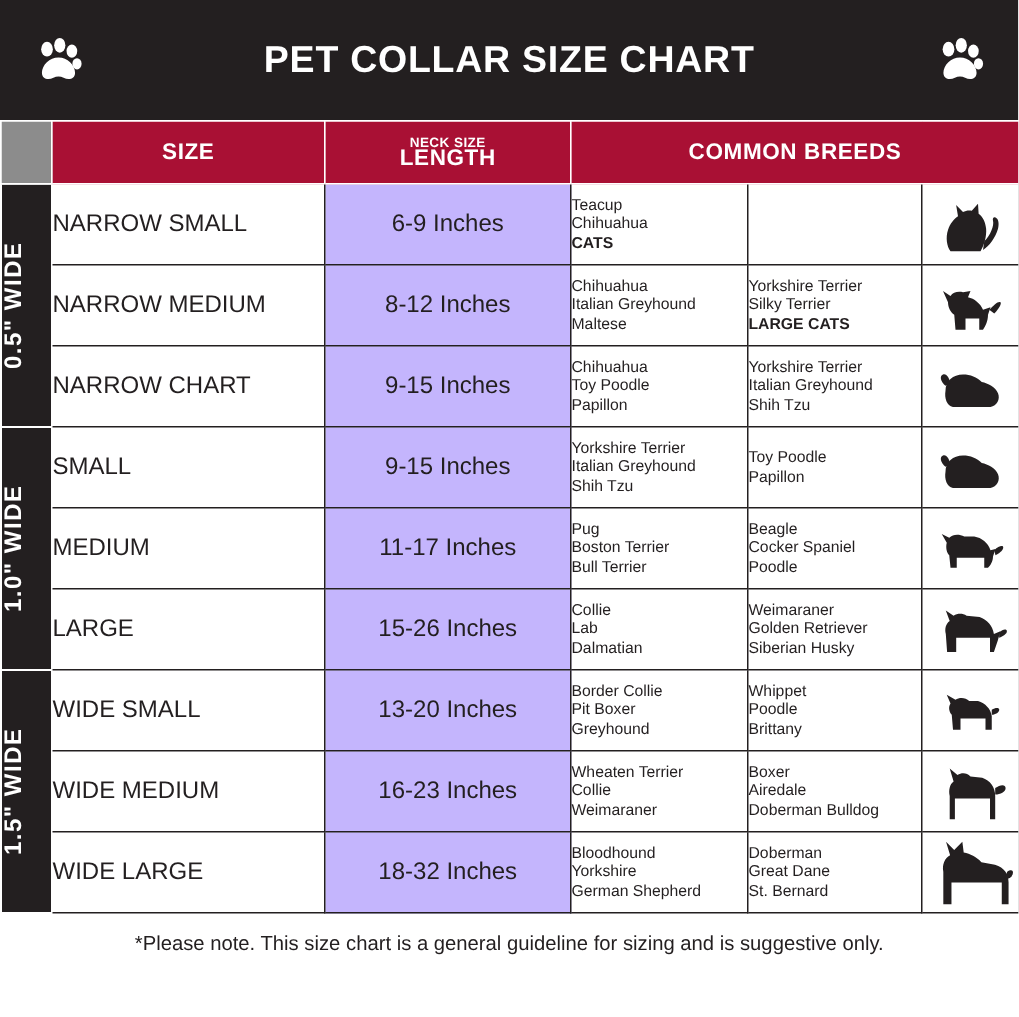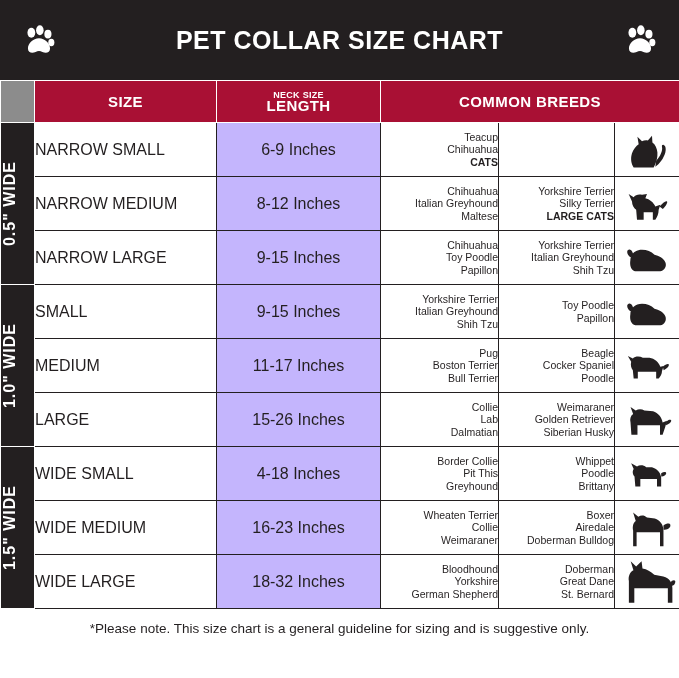--- a/index.html
+++ b/index.html
@@ -137,21 +137,20 @@
     border: 1px solid #231f20 !important;
   }
   .breed-cell {
     background: #ffffff;
     color: #231f20;
     font-size: 10.5px;
     line-height: 12.5px;
     padding: 4px 6px 4px 8px;
     border: 1px solid #231f20 !important;
     vertical-align: middle;
-    text-align: right;
   }
   .breed-cell .b {
     font-weight: bold;
   }
   .icon-cell {
     background: #ffffff;
     border: 1px solid #231f20 !important;
     text-align: center;
     vertical-align: middle;
   }
@@ -253,21 +252,21 @@
         </td>
         <td class="icon-cell">
           <svg viewBox="0 0 60 42" width="50" height="36">
             <path d="M18 40 L17 28 C14 26 12 22 12 18 L8 9 L14 13 C16 10 20 9 24 10 L30 9 L28 14 C33 15 38 19 40 24 L46 22 L44 28 C44 33 42 37 40 40 L37 40 L37 31 L26 31 L26 40 Z" fill="#231f20"></path>
             <path d="M45 24 C49 20 52 17 54 18 C55 19 53 23 49 27 Z" fill="#231f20"></path>
           </svg>
         </td>
       </tr>
 
       <tr>
-        <td class="size-cell">NARROW LARGE</td>
+        <td class="size-cell">NARROW CHART</td>
         <td class="len-cell">9-15 Inches</td>
         <td class="breed-cell">
           <div>Chihuahua</div>
           <div>Toy Poodle</div>
           <div>Papillon</div>
         </td>
         <td class="breed-cell">
           <div>Yorkshire Terrier</div>
           <div>Italian Greyhound</div>
           <div>Shih Tzu</div>
@@ -347,24 +346,24 @@
         </td>
       </tr>
 
       <tr>
         <td class="widecell" rowspan="3">
           <div class="widecell-inner">
             <span class="vert">1.5" WIDE</span>
           </div>
         </td>
         <td class="size-cell">WIDE SMALL</td>
-        <td class="len-cell">4-18 Inches</td>
+        <td class="len-cell">13-20 Inches</td>
         <td class="breed-cell">
           <div>Border Collie</div>
-          <div>Pit This</div>
+          <div>Pit Boxer</div>
           <div>Greyhound</div>
         </td>
         <td class="breed-cell">
           <div>Whippet</div>
           <div>Poodle</div>
           <div>Brittany</div>
         </td>
         <td class="icon-cell">
           <svg viewBox="0 0 60 42" width="50" height="36">
             <path d="M16 36 L15 24 C13 22 12 18 14 15 L11 8 L18 12 C21 10 26 10 29 13 L36 13 C42 15 46 19 47 25 L47 36 L42 36 L42 27 L22 27 L22 36 Z" fill="#231f20"></path>

